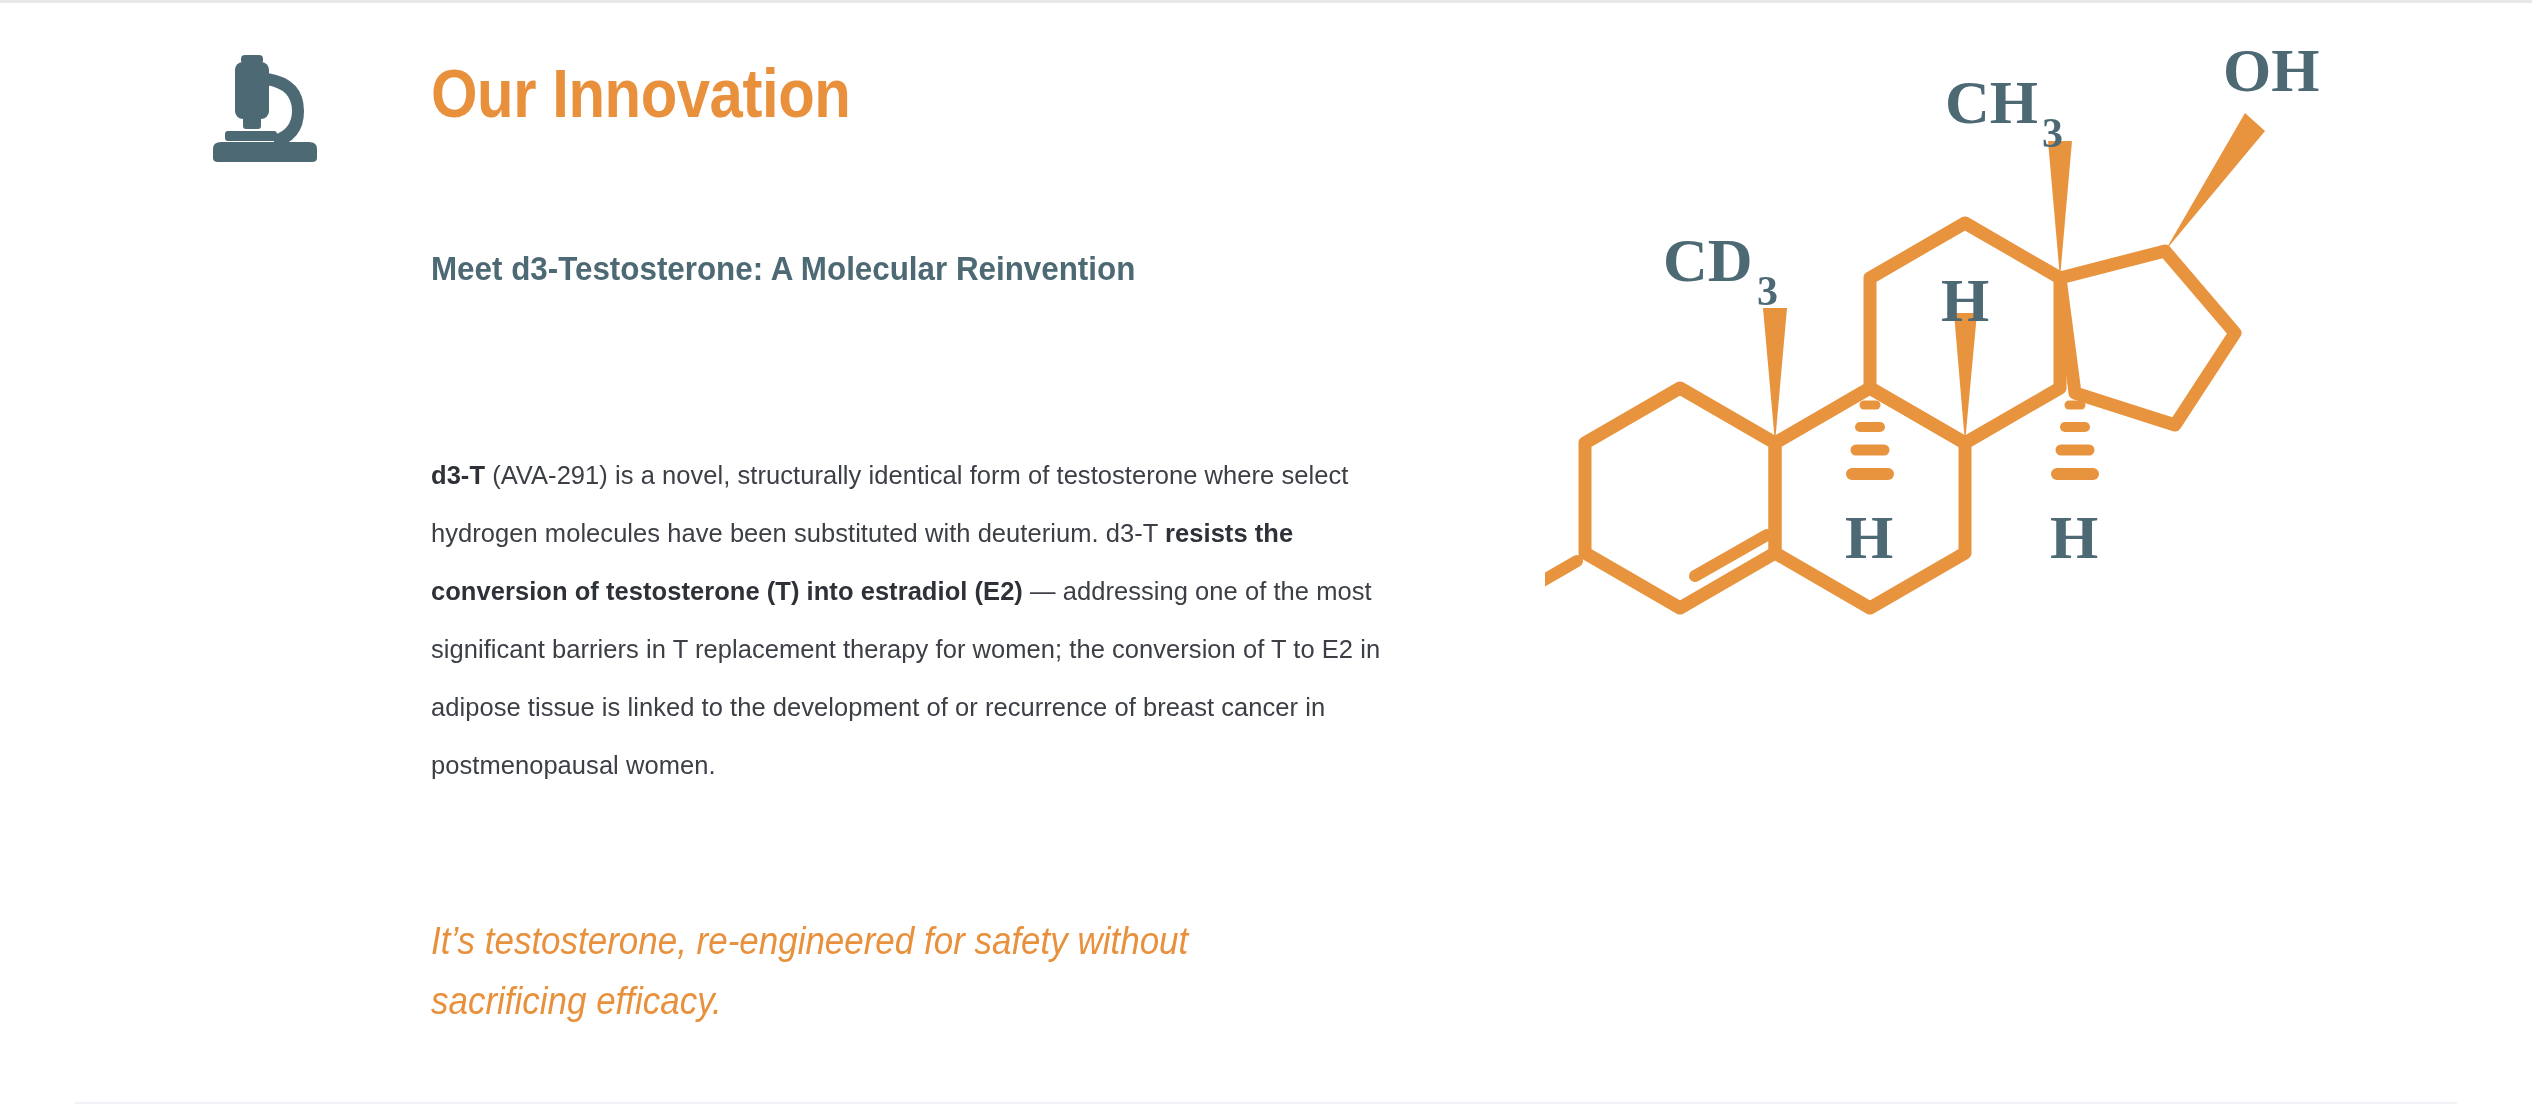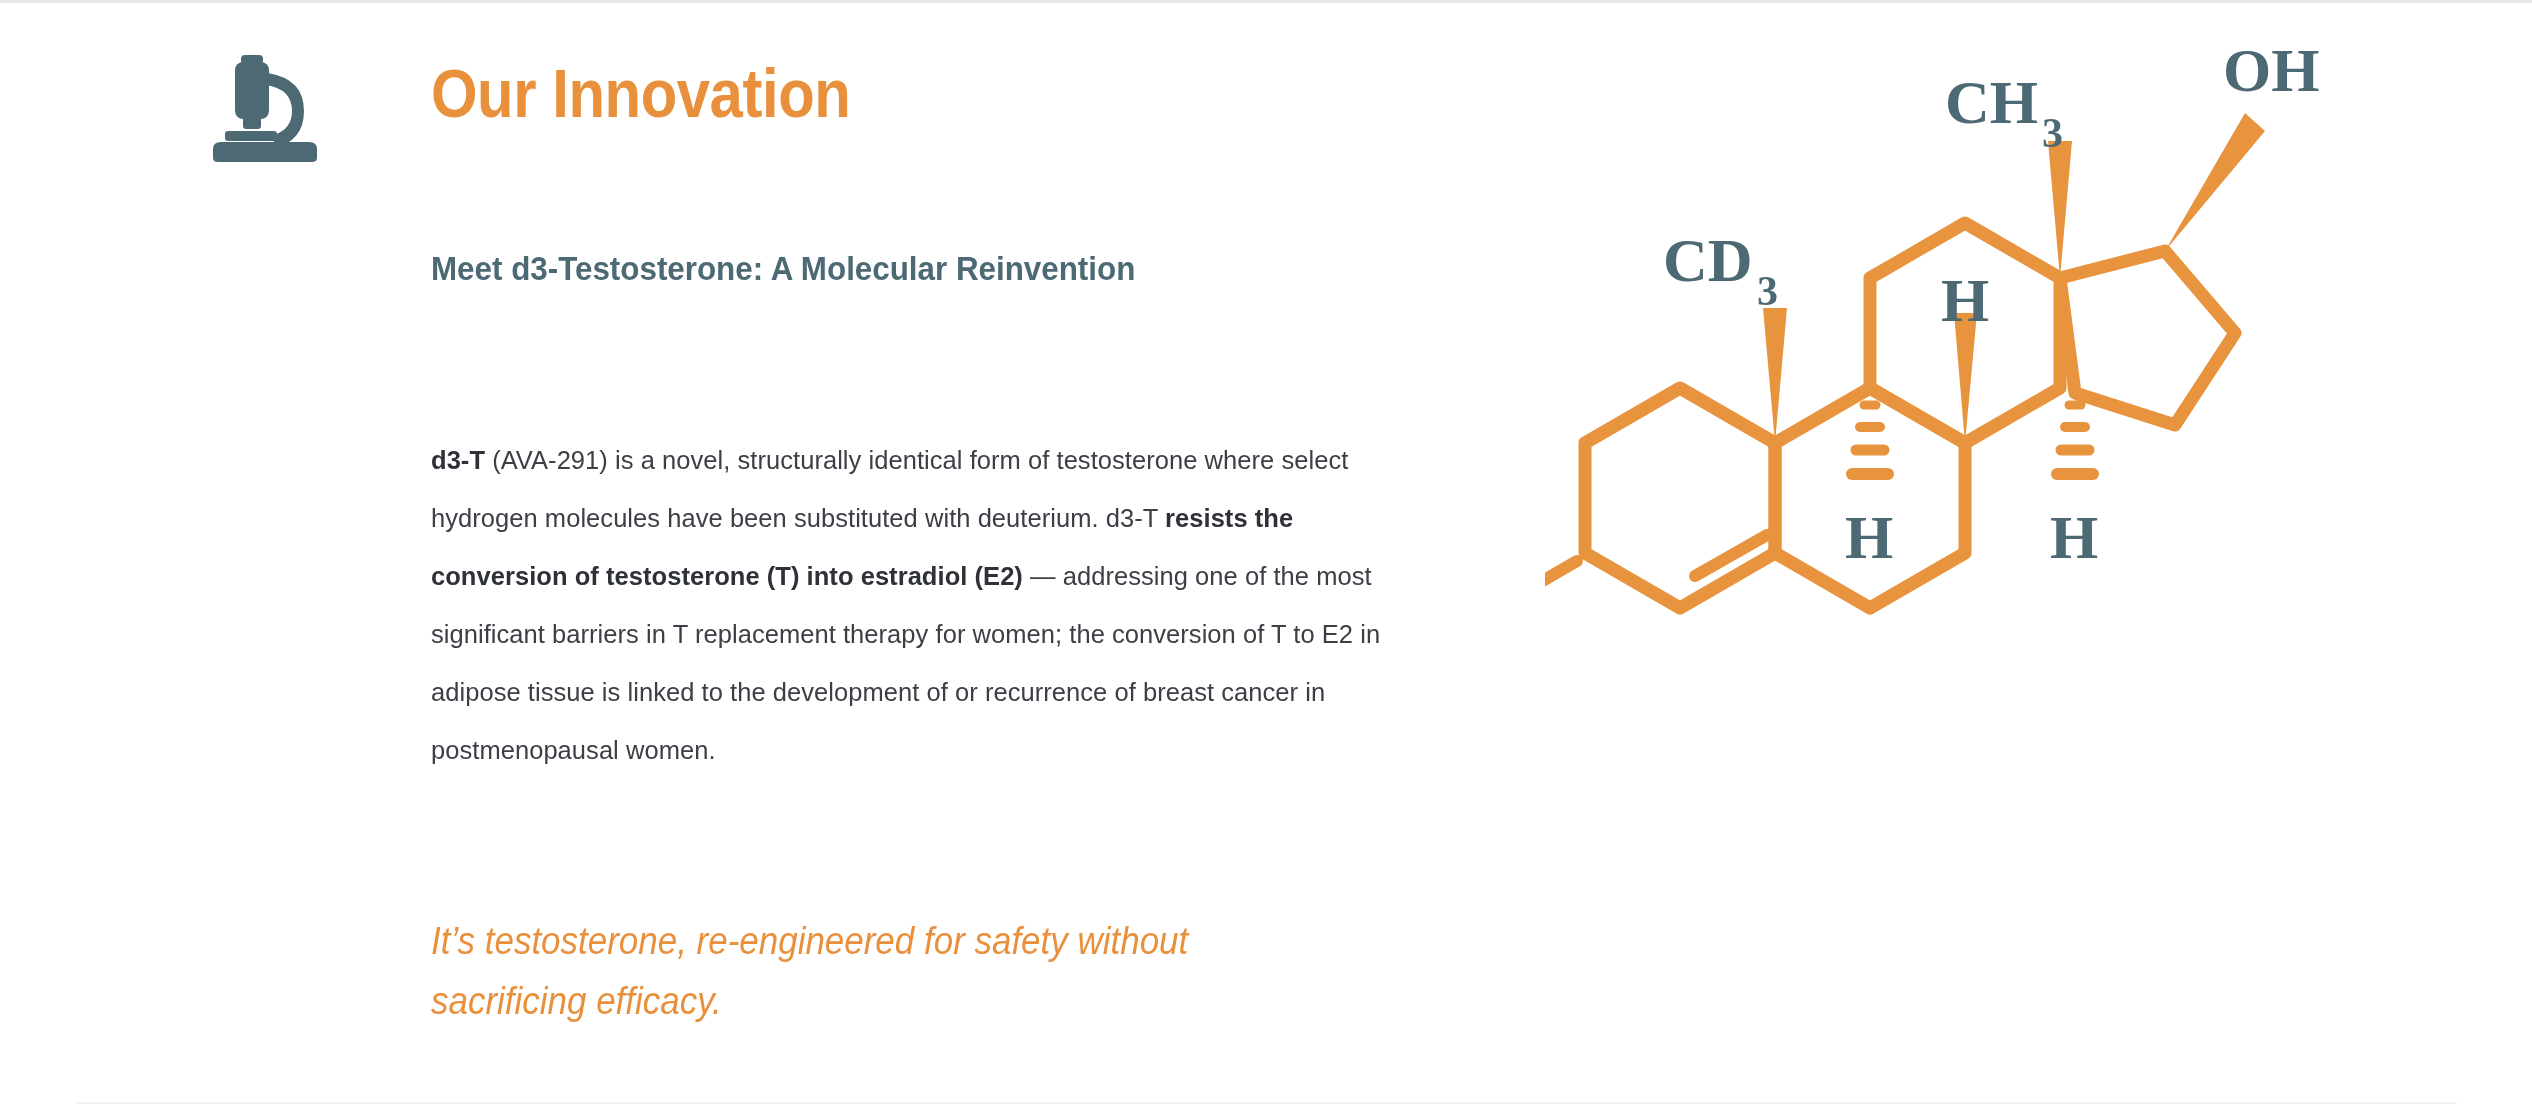--- a/index.html
+++ b/index.html
@@ -80,21 +80,21 @@
     line-height: 80px;
     font-weight: 700;
     color: #4D6A74;
     transform: scaleX(0.95);
     transform-origin: left top;
   }
 
   .body-copy {
     position: absolute;
     left: 431px;
-    top: 428px;
+    top: 443px;
     width: 990px;
     margin: 0;
     font-size: 25.5px;
     line-height: 58px;
     color: #3C4046;
     letter-spacing: 0.05px;
   }
   .body-copy b { font-weight: 700; color: #2E3238; }
 
   .tagline {

